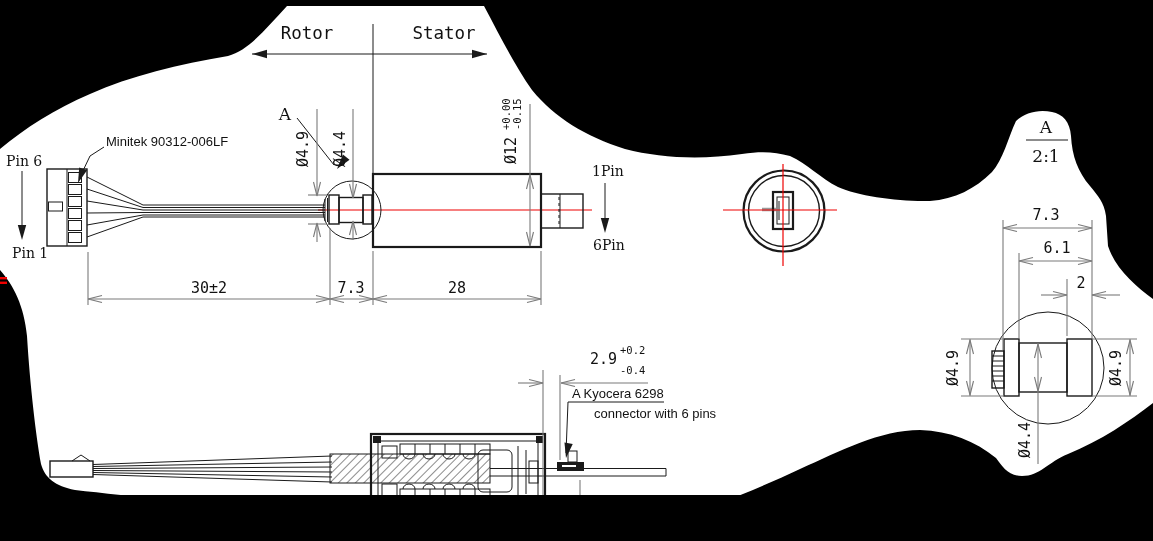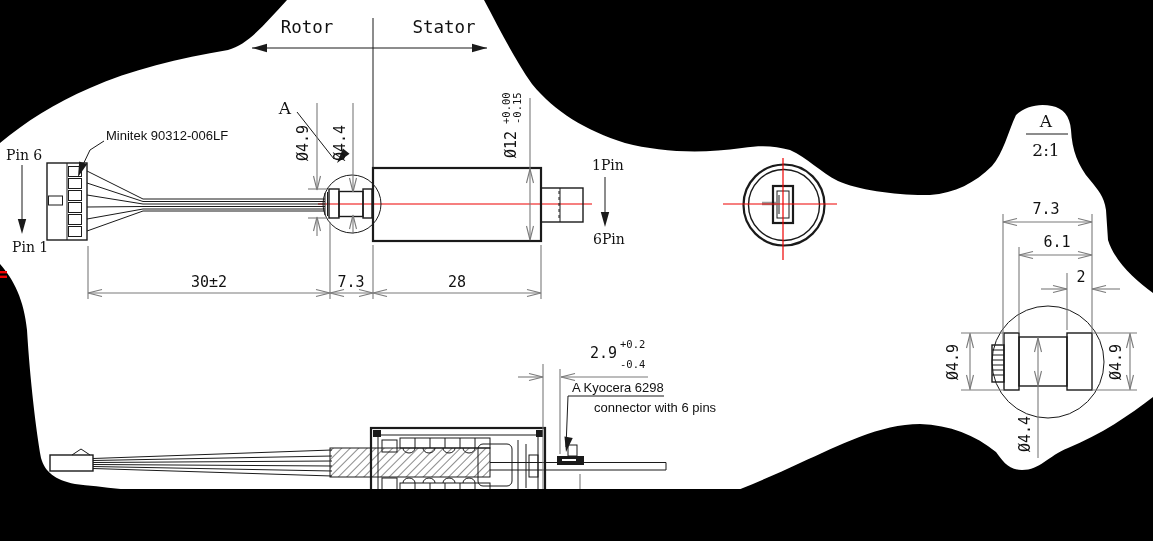--- a/index.html
+++ b/index.html
@@ -1,16 +1,16 @@
 <!DOCTYPE html>
 <html><head>
 <meta charset="utf-8">
 <style>
   html,body{margin:0;padding:0;background:#000;}
-  .stage{position:relative;width:1153px;height:489px;background:#000;overflow:hidden;}
+  .stage{position:relative;width:1153px;height:489px;background:#000;overflow:hidden;margin-top:6px;}
   svg{display:block;}
   .g{stroke:#1a1a1a;fill:none;stroke-width:1.4;}
   .g2{stroke:#1a1a1a;fill:none;stroke-width:2.2;}
   .thin{stroke:#1a1a1a;fill:none;stroke-width:1;}
   .d{stroke:#7a7a7a;fill:none;stroke-width:1.1;}
   .red{stroke:#ee0000;fill:none;stroke-width:1.2;}
   .t{font-family:"DejaVu Sans Mono",monospace;font-size:15px;fill:#111;}
   .tbig{font-family:"DejaVu Sans Mono",monospace;font-size:17.5px;fill:#111;}
   .ts{font-family:"DejaVu Serif",serif;font-size:14px;fill:#111;}
   .tsl{font-family:"DejaVu Serif",serif;font-size:17px;fill:#111;}

